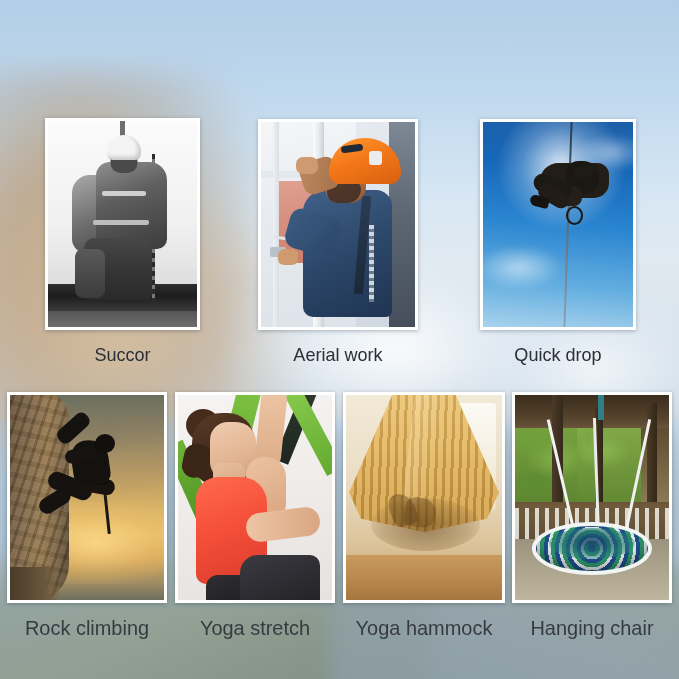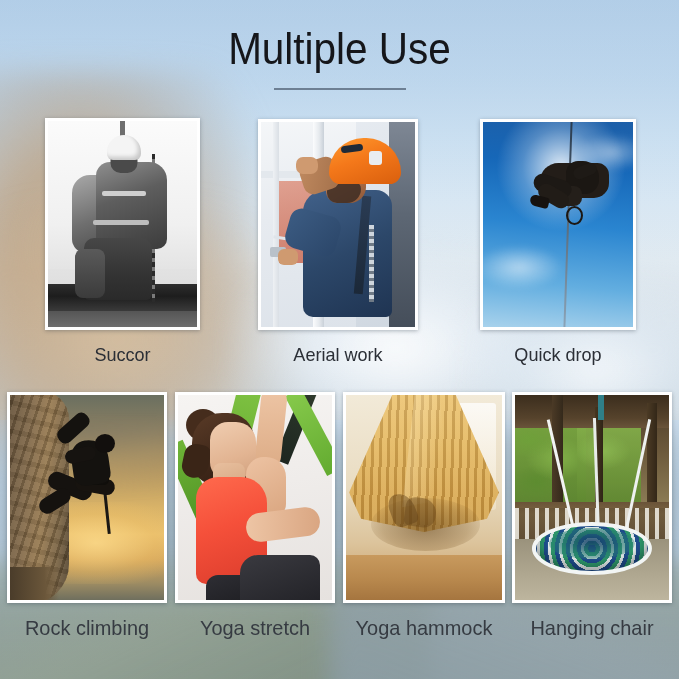--- a/index.html
+++ b/index.html
@@ -837,24 +837,20 @@
     <div class="bg-rock-left2"></div>
     <div class="bg-snow-mid"></div>
     <div class="bg-snow-right"></div>
     <div class="bg-hills"></div>
     <div class="bg-forest"></div>
     <div class="bg-forest-ridge"></div>
     <div class="bg-forest-right"></div>
     <div class="bg-haze"></div>
   </div>
 
-  <div class="header">
-    <div class="poster-title">Multiple Use</div>
-    <div class="title-divider"></div>
-  </div>
 
   <div class="card" style="left:45px; top:118px; width:155px; height:212px;">
     <div class="photo ph-succor">
       <div class="succor-wall"></div>
       <div class="succor-beam"></div>
       <div class="succor-rail"></div>
       <div class="succor-rail2"></div>
       <div class="succor-rope"></div>
       <div class="succor-victim"></div>
       <div class="succor-body"></div>

